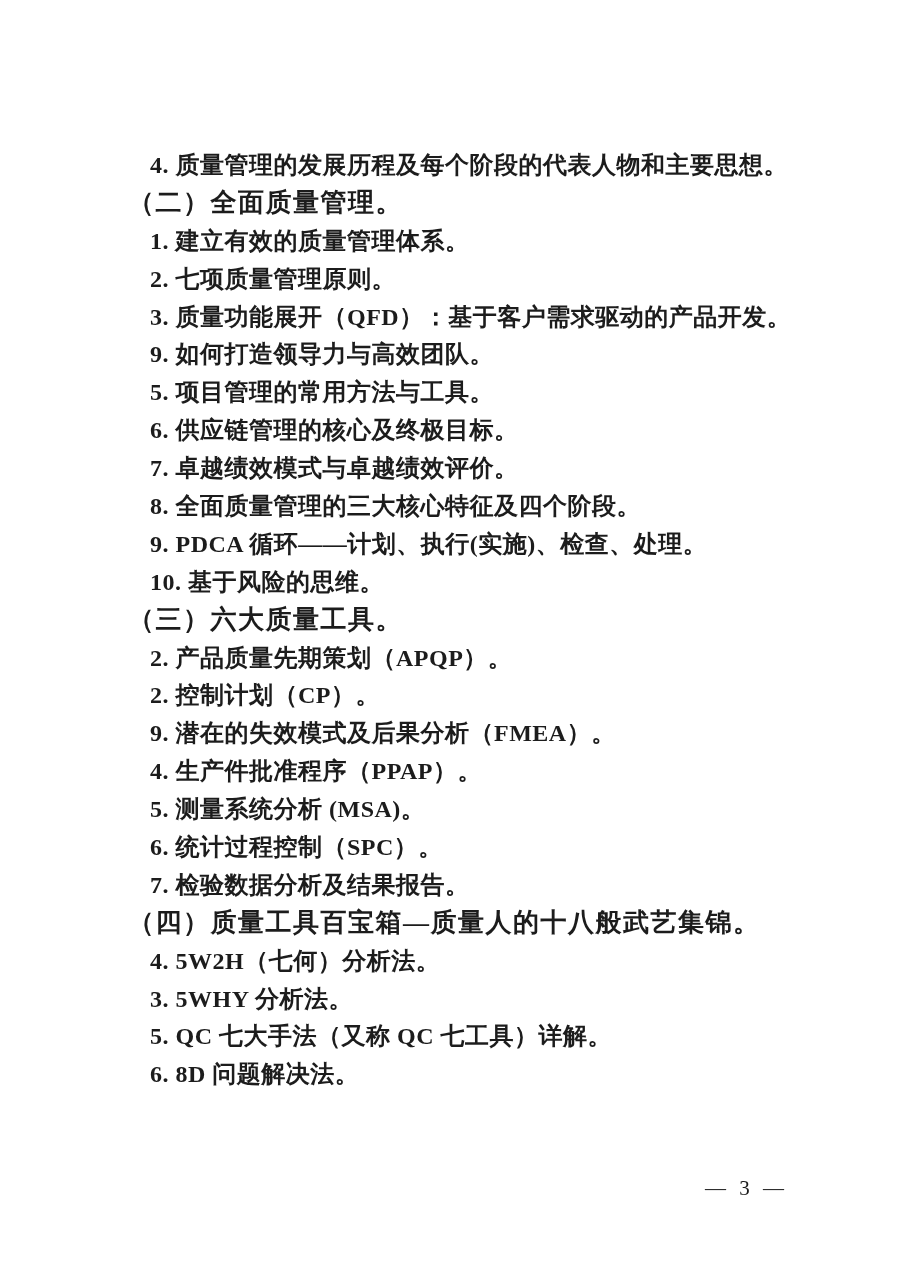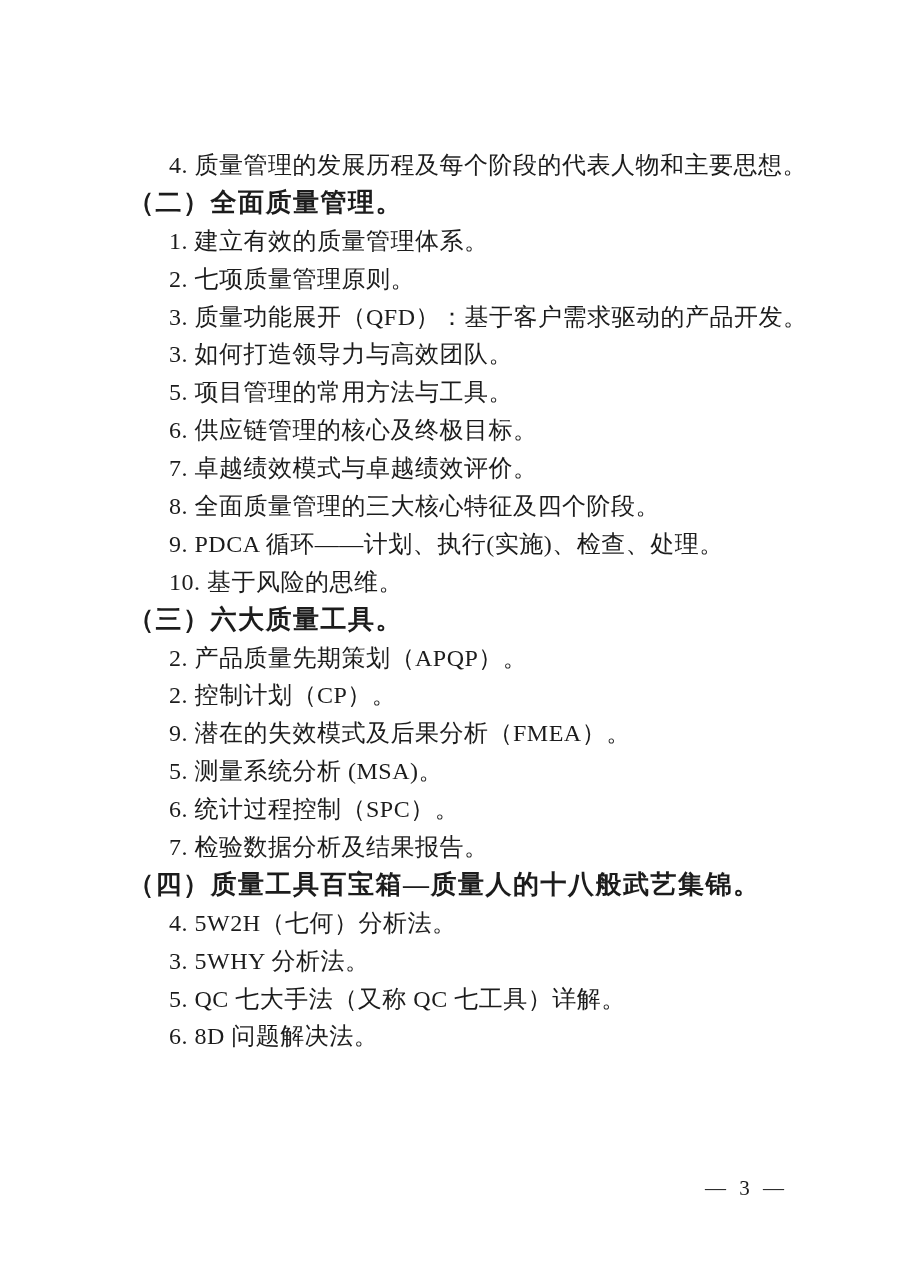--- a/index.html
+++ b/index.html
@@ -28,22 +28,21 @@
   }
   .line {
     height: 37.9px;
     display: flex;
     align-items: center;
     white-space: nowrap;
   }
   .line.item {
     font-size: 24px;
     letter-spacing: 0.5px;
-    font-weight: 400;
-    margin-left: 19px;
+    font-weight: 700;
   }
   .line.heading {
     font-size: 26px;
     font-weight: 700;
     letter-spacing: 1.5px;
     margin-left: -22px;
     text-align: center;
   }
   .page-number {
     position: absolute;
@@ -58,31 +57,32 @@
 </head>
 <body style="background: rgb(255, 255, 255); color: rgb(28, 28, 28);">
 
 <div class="doc-page">
   <div class="content-lines">
       <div class="line item">4. 质量管理的发展历程及每个阶段的代表人物和主要思想。</div>
       <div class="line heading">（二）全面质量管理。</div>
       <div class="line item">1. 建立有效的质量管理体系。</div>
       <div class="line item">2. 七项质量管理原则。</div>
       <div class="line item">3. 质量功能展开（QFD）：基于客户需求驱动的产品开发。</div>
-      <div class="line item">3. 如何打造领导力与高效团队。</div>
+      <div class="line item">9. 如何打造领导力与高效团队。</div>
       <div class="line item">5. 项目管理的常用方法与工具。</div>
       <div class="line item">6. 供应链管理的核心及终极目标。</div>
       <div class="line item">7. 卓越绩效模式与卓越绩效评价。</div>
       <div class="line item">8. 全面质量管理的三大核心特征及四个阶段。</div>
       <div class="line item">9. PDCA 循环——计划、执行(实施)、检查、处理。</div>
       <div class="line item">10. 基于风险的思维。</div>
       <div class="line heading">（三）六大质量工具。</div>
       <div class="line item">2. 产品质量先期策划（APQP）。</div>
       <div class="line item">2. 控制计划（CP）。</div>
       <div class="line item">9. 潜在的失效模式及后果分析（FMEA）。</div>
+      <div class="line item">4. 生产件批准程序（PPAP）。</div>
       <div class="line item">5. 测量系统分析 (MSA)。</div>
       <div class="line item">6. 统计过程控制（SPC）。</div>
       <div class="line item">7. 检验数据分析及结果报告。</div>
       <div class="line heading">（四）质量工具百宝箱—质量人的十八般武艺集锦。</div>
       <div class="line item">4. 5W2H（七何）分析法。</div>
       <div class="line item">3. 5WHY 分析法。</div>
       <div class="line item">5. QC 七大手法（又称 QC 七工具）详解。</div>
       <div class="line item">6. 8D 问题解决法。</div>
     </div>
   <div class="page-number">— 3 —</div>

